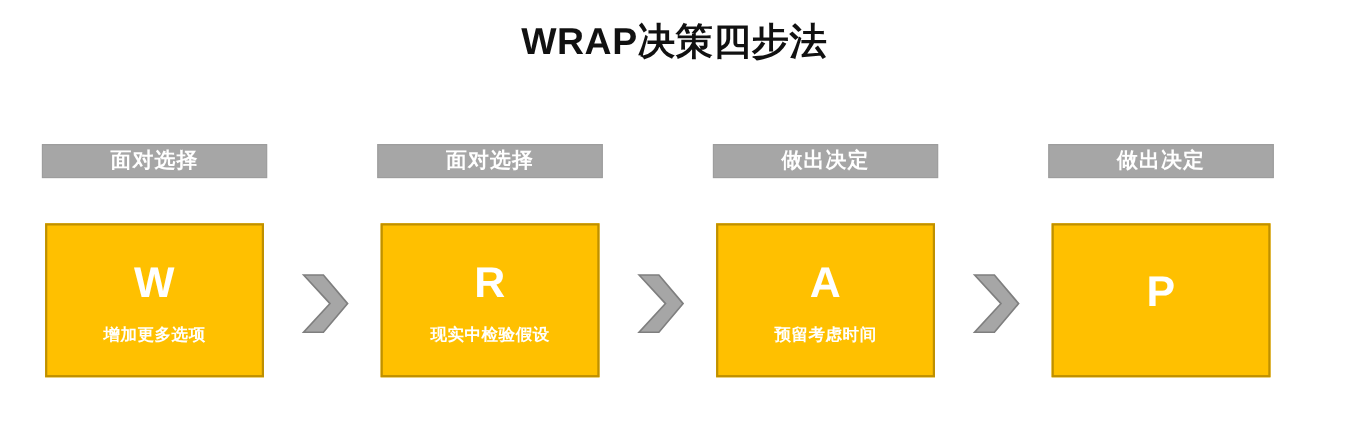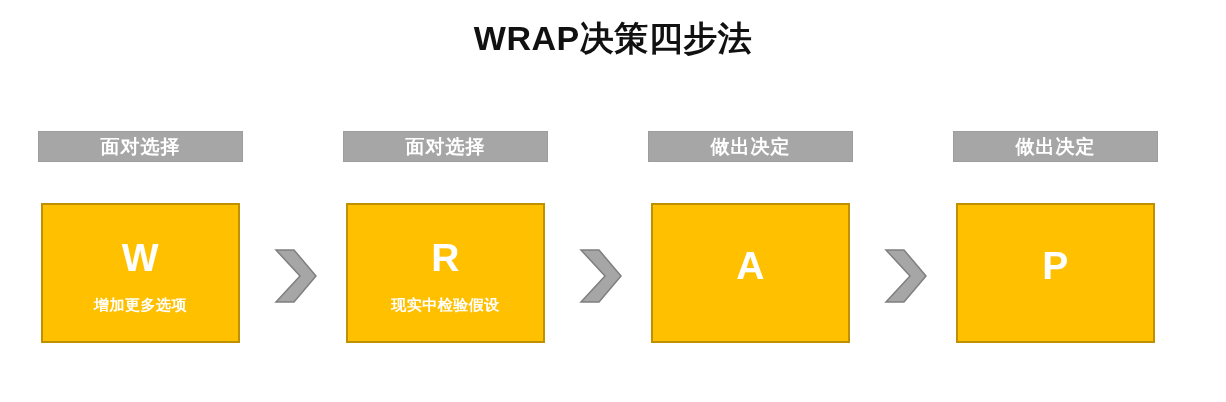--- a/index.html
+++ b/index.html
@@ -155,20 +155,21 @@
       <polygon points="2,2 26,28 2,54 20,54 42,28 20,2" fill="#a6a6a6" stroke="#7f7f7f" stroke-width="1.5" stroke-linejoin="miter"></polygon>
     </svg>
   </div>
 
   <div class="step step-2">
     <div class="step-label">
       <span>做出决定</span>
     </div>
     <div class="step-box">
       <div class="step-letter">A</div>
+      <div class="step-desc">预留考虑时间</div>
     </div>
   </div>
 
   <div class="chevron chev-2">
     <svg width="44" height="56" viewBox="0 0 44 56" xmlns="http://www.w3.org/2000/svg">
       <polygon points="2,2 26,28 2,54 20,54 42,28 20,2" fill="#a6a6a6" stroke="#7f7f7f" stroke-width="1.5" stroke-linejoin="miter"></polygon>
     </svg>
   </div>
 
   <div class="step step-3">

